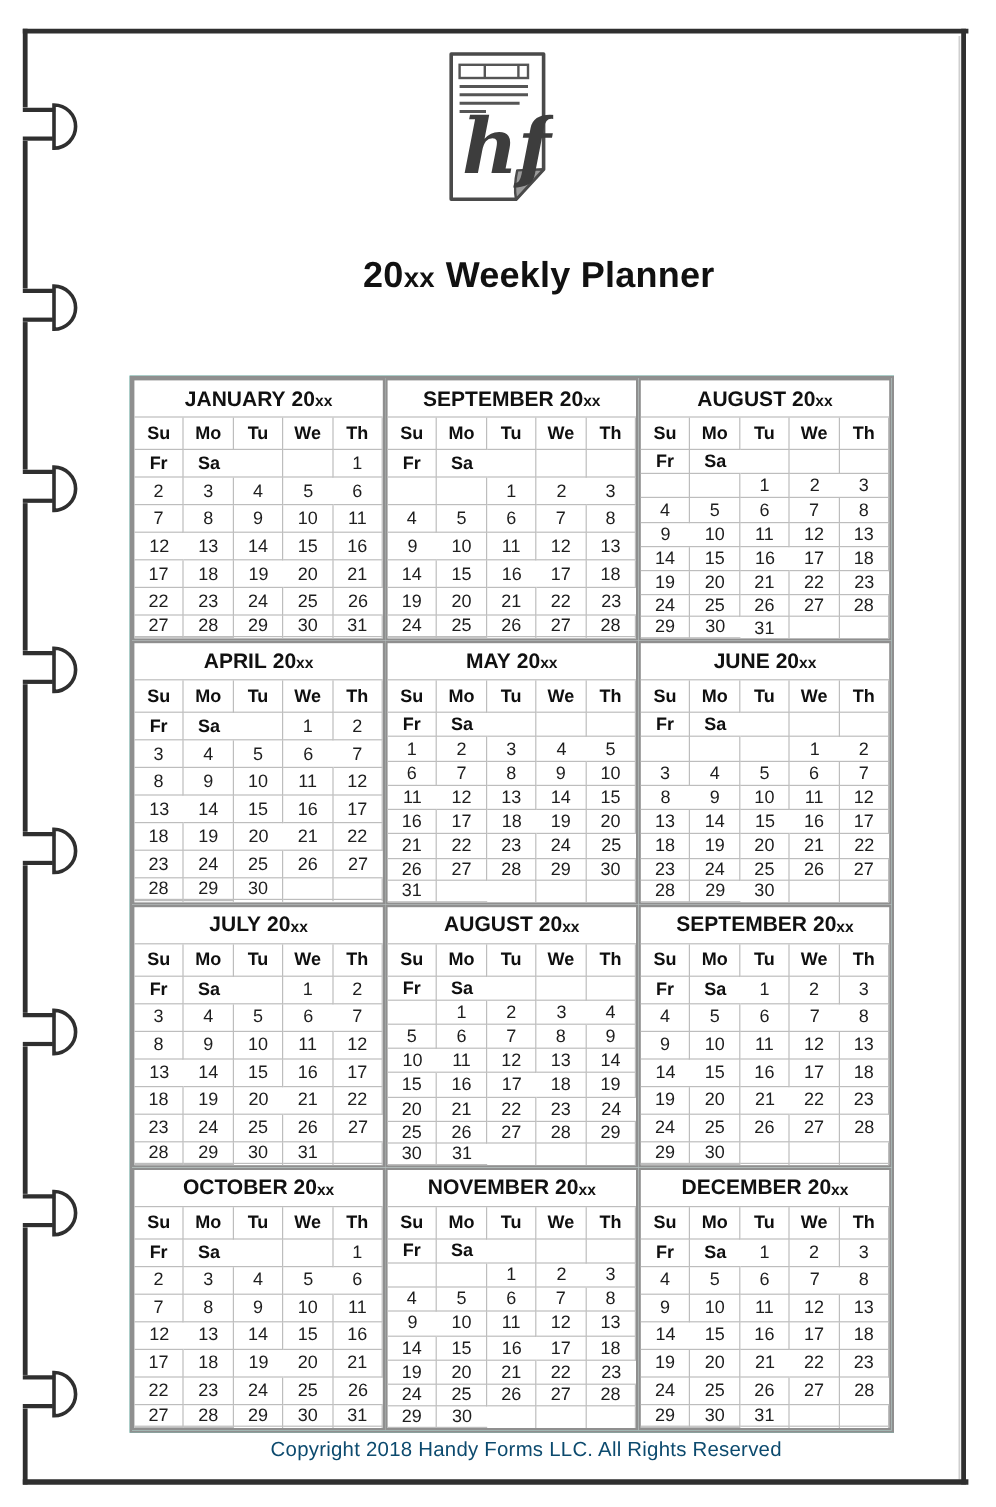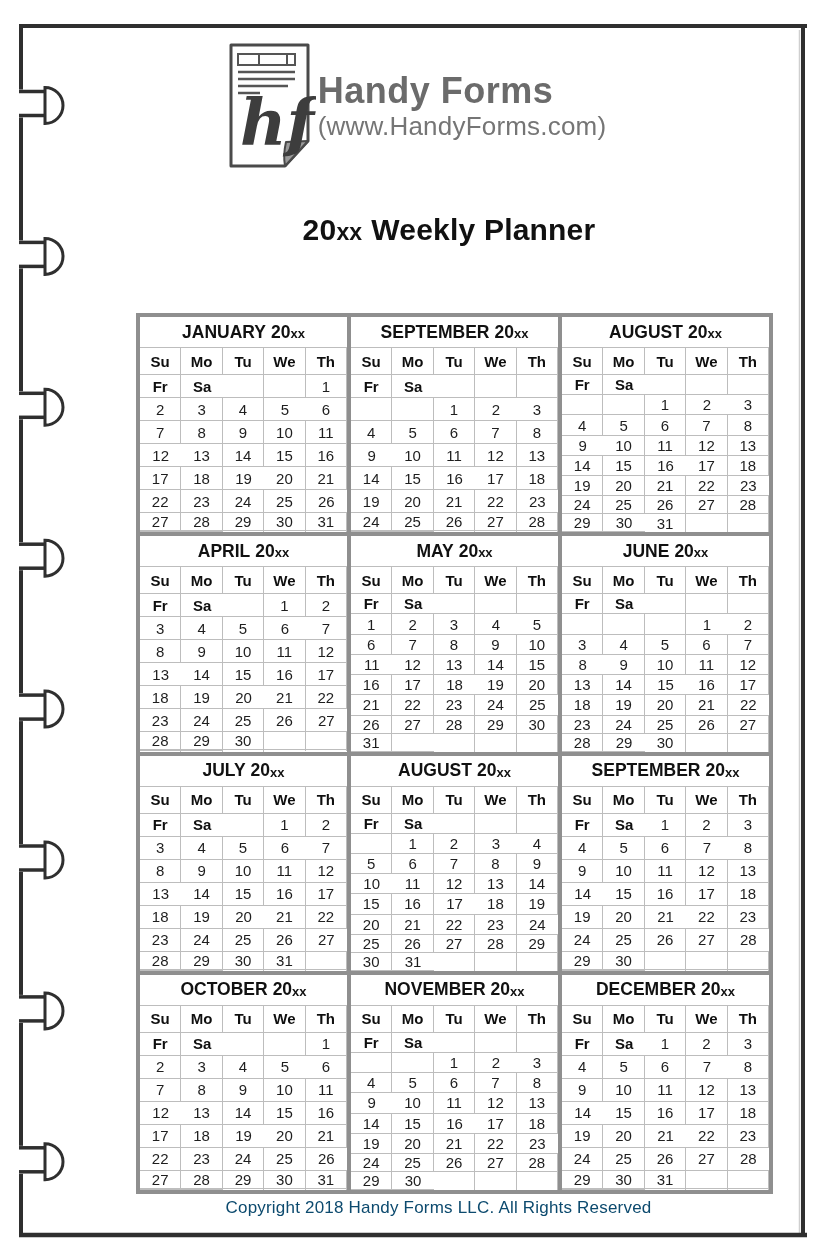--- a/index.html
+++ b/index.html
@@ -20,21 +20,21 @@
   .brand-name{font-size:36px;font-weight:700;color:#6b6b6b;letter-spacing:.5px;}
   .brand-site{font-size:26px;font-weight:400;color:#757575;letter-spacing:.2px;}
   .page-title{
     position:absolute;top:213px;left:0;width:100%;text-align:center;z-index:2;
     font-weight:700;color:#111;font-size:30px;letter-spacing:.2px;padding-left:34px;
   }
   .yr-xx-big{font-size:23px;font-weight:700;}
   .t-rest{margin-left:9px;}
   
   #months-grid{
-    position:absolute;left:136px;top:313px;width:637px;height:881px;z-index:2;
+    position:absolute;left:108px;top:313px;width:637px;height:881px;z-index:2;
     display:grid;grid-template-columns:repeat(3,1fr);grid-template-rows:repeat(4,1fr);
     border:2px solid #8f8f8f;box-sizing:border-box;background:#5eead4;
   }
   .month{border:2px solid #8f8f8f;display:flex;flex-direction:column;background:#fff;box-sizing:border-box;}
   .m-title{
     height:30px;flex:0 0 30px;display:flex;align-items:center;justify-content:center;
     font-weight:700;font-size:17.5px;color:#111;border-bottom:1px solid #bdbdbd;
   }
   .m-yr{margin-left:5px;}
   .m-yr-xx{font-size:13px;font-weight:700;align-self:center;margin-top:3px;}
@@ -86,24 +86,20 @@
     <path d="M61 124 L84 99 L62 100 Q59 113 61 124 Z" fill="#9a9a9a" stroke="#4a4a4a" stroke-width="2" stroke-linejoin="round"></path>
     <rect x="14" y="12" width="57" height="11" fill="none" stroke="#555555" stroke-width="2"></rect>
     <line x1="35" y1="12" x2="35" y2="23" stroke="#555555" stroke-width="2"></line>
     <line x1="63" y1="12" x2="63" y2="23" stroke="#555555" stroke-width="2"></line>
     <line x1="14" y1="30" x2="71" y2="30" stroke="#555555" stroke-width="2.5"></line>
     <line x1="14" y1="37" x2="71" y2="37" stroke="#555555" stroke-width="2.5"></line>
     <line x1="14" y1="44" x2="64" y2="44" stroke="#555555" stroke-width="2.5"></line>
     <line x1="14" y1="51" x2="36" y2="51" stroke="#555555" stroke-width="2.5"></line>
     <text x="16" y="102" font-family="'DejaVu Serif','Liberation Serif',serif" font-style="italic" font-weight="600" font-size="64" fill="#3d3d3d">hf</text>
   </svg>
-  <div class="brand-col">
-    <span class="brand-name">Handy Forms</span>
-    <span class="brand-site">(www.HandyForms.com)</span>
-  </div>
 </div>
 
 <div class="page-title">
   <span>20</span><span class="yr-xx-big">xx</span><span class="t-rest">Weekly Planner</span>
 </div>
 
 <div id="months-grid">
     <div class="month">
       <div class="m-title">
         <span>JANUARY</span>

